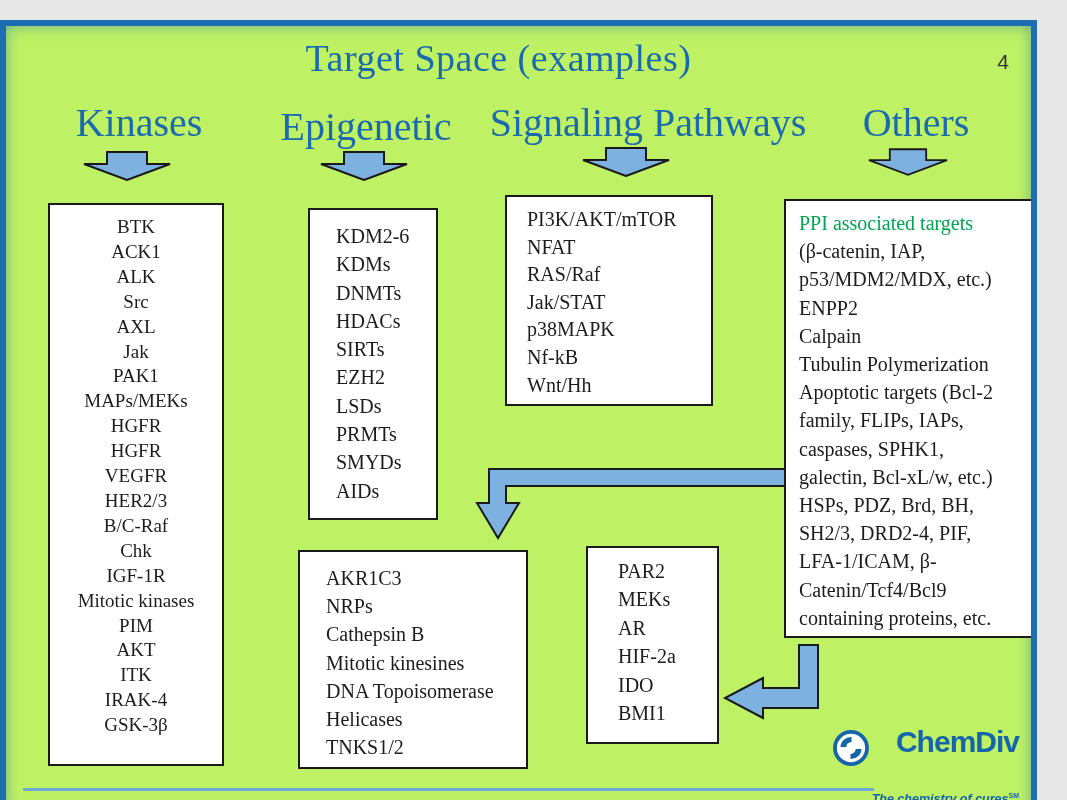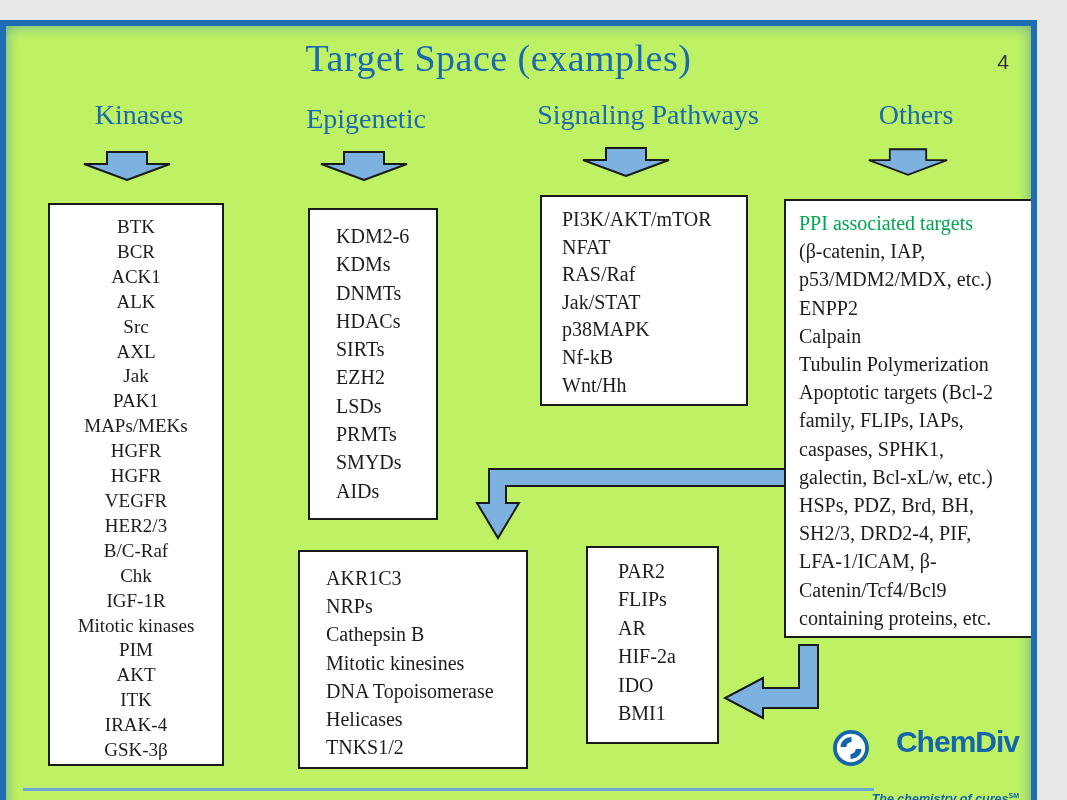--- a/index.html
+++ b/index.html
@@ -20,34 +20,34 @@
     font-size:38px;color:#1b6aae;
     letter-spacing:.5px;
   }
   .page-num{
     position:absolute;top:24px;right:22px;
     font-size:21px;color:#333;
     font-family:"Liberation Sans",sans-serif;
   }
   .col-header{
     position:absolute;transform:translateX(-50%);
-    font-size:28px;color:#1b6aae;white-space:nowrap;text-align:right;
+    font-size:40px;color:#1b6aae;white-space:nowrap;text-align:right;
   }
   .box{
     position:absolute;background:#fff;
     border:2px solid #1a1a1a;box-sizing:border-box;
     color:#1c1c1c;
   }
   #kinases-box{left:42px;top:177px;width:176px;height:563px;
     text-align:center;font-size:19px;padding-top:10px;}
   #kinases-box .li{line-height:24.9px;}
   #epi-box{left:302px;top:182px;width:130px;height:312px;
     padding:12px 0 0 26px;font-size:20px;}
   #epi-box .li{line-height:28.3px;}
-  #sig-box{left:534px;top:169px;width:208px;height:211px;
+  #sig-box{left:499px;top:169px;width:208px;height:211px;
     padding:9px 0 0 20px;font-size:20px;}
   #sig-box .li{line-height:27.6px;}
   #others-box{left:778px;top:173px;width:270px;height:439px;
     padding:8px 6px 0 13px;font-size:20px;}
   #others-box .green{color:#00a651;line-height:28.2px;}
   #others-box .li{line-height:28.2px;}
   #akr-box{left:292px;top:524px;width:230px;height:219px;
     padding:12px 16px 0 26px;font-size:20px;}
   #akr-box .li{line-height:28.2px;}
   #par-box{left:580px;top:520px;width:133px;height:198px;
@@ -104,21 +104,20 @@
   <svg class="arrow-svg" style="left:468px;top:438px;" width="316" height="78" viewBox="0 0 316 78">
     <polygon points="315,5 15,5 15,39 3,39 24,74 45,39 32,39 32,22 315,22" fill="#7db2e0" stroke="#1a1a1a" stroke-width="2"></polygon>
   </svg>
 
   <svg class="arrow-svg" style="left:715px;top:615px;" width="102" height="82" viewBox="0 0 102 82">
     <polygon points="78,4 97,4 97,67 42,67 42,77 4,57 42,37 42,47 78,47" fill="#7db2e0" stroke="#1a1a1a" stroke-width="2"></polygon>
   </svg>
 
   <div class="box" id="kinases-box">
       <div class="li">BTK</div>
-      <div class="li">BCR</div>
       <div class="li">ACK1</div>
       <div class="li">ALK</div>
       <div class="li">Src</div>
       <div class="li">AXL</div>
       <div class="li">Jak</div>
       <div class="li">PAK1</div>
       <div class="li">MAPs/MEKs</div>
       <div class="li">HGFR</div>
       <div class="li">HGFR</div>
       <div class="li">VEGFR</div>
@@ -182,21 +181,21 @@
       <div class="li">NRPs</div>
       <div class="li">Cathepsin B</div>
       <div class="li">Mitotic kinesines</div>
       <div class="li">DNA Topoisomerase</div>
       <div class="li">Helicases</div>
       <div class="li">TNKS1/2</div>
     </div>
 
   <div class="box" id="par-box">
       <div class="li">PAR2</div>
-      <div class="li">FLIPs</div>
+      <div class="li">MEKs</div>
       <div class="li">AR</div>
       <div class="li">HIF-2a</div>
       <div class="li">IDO</div>
       <div class="li">BMI1</div>
     </div>
 
   <div class="hr-line"></div>
 
   <div class="logo">
     <svg class="logo-icon" viewBox="0 0 36 36">

